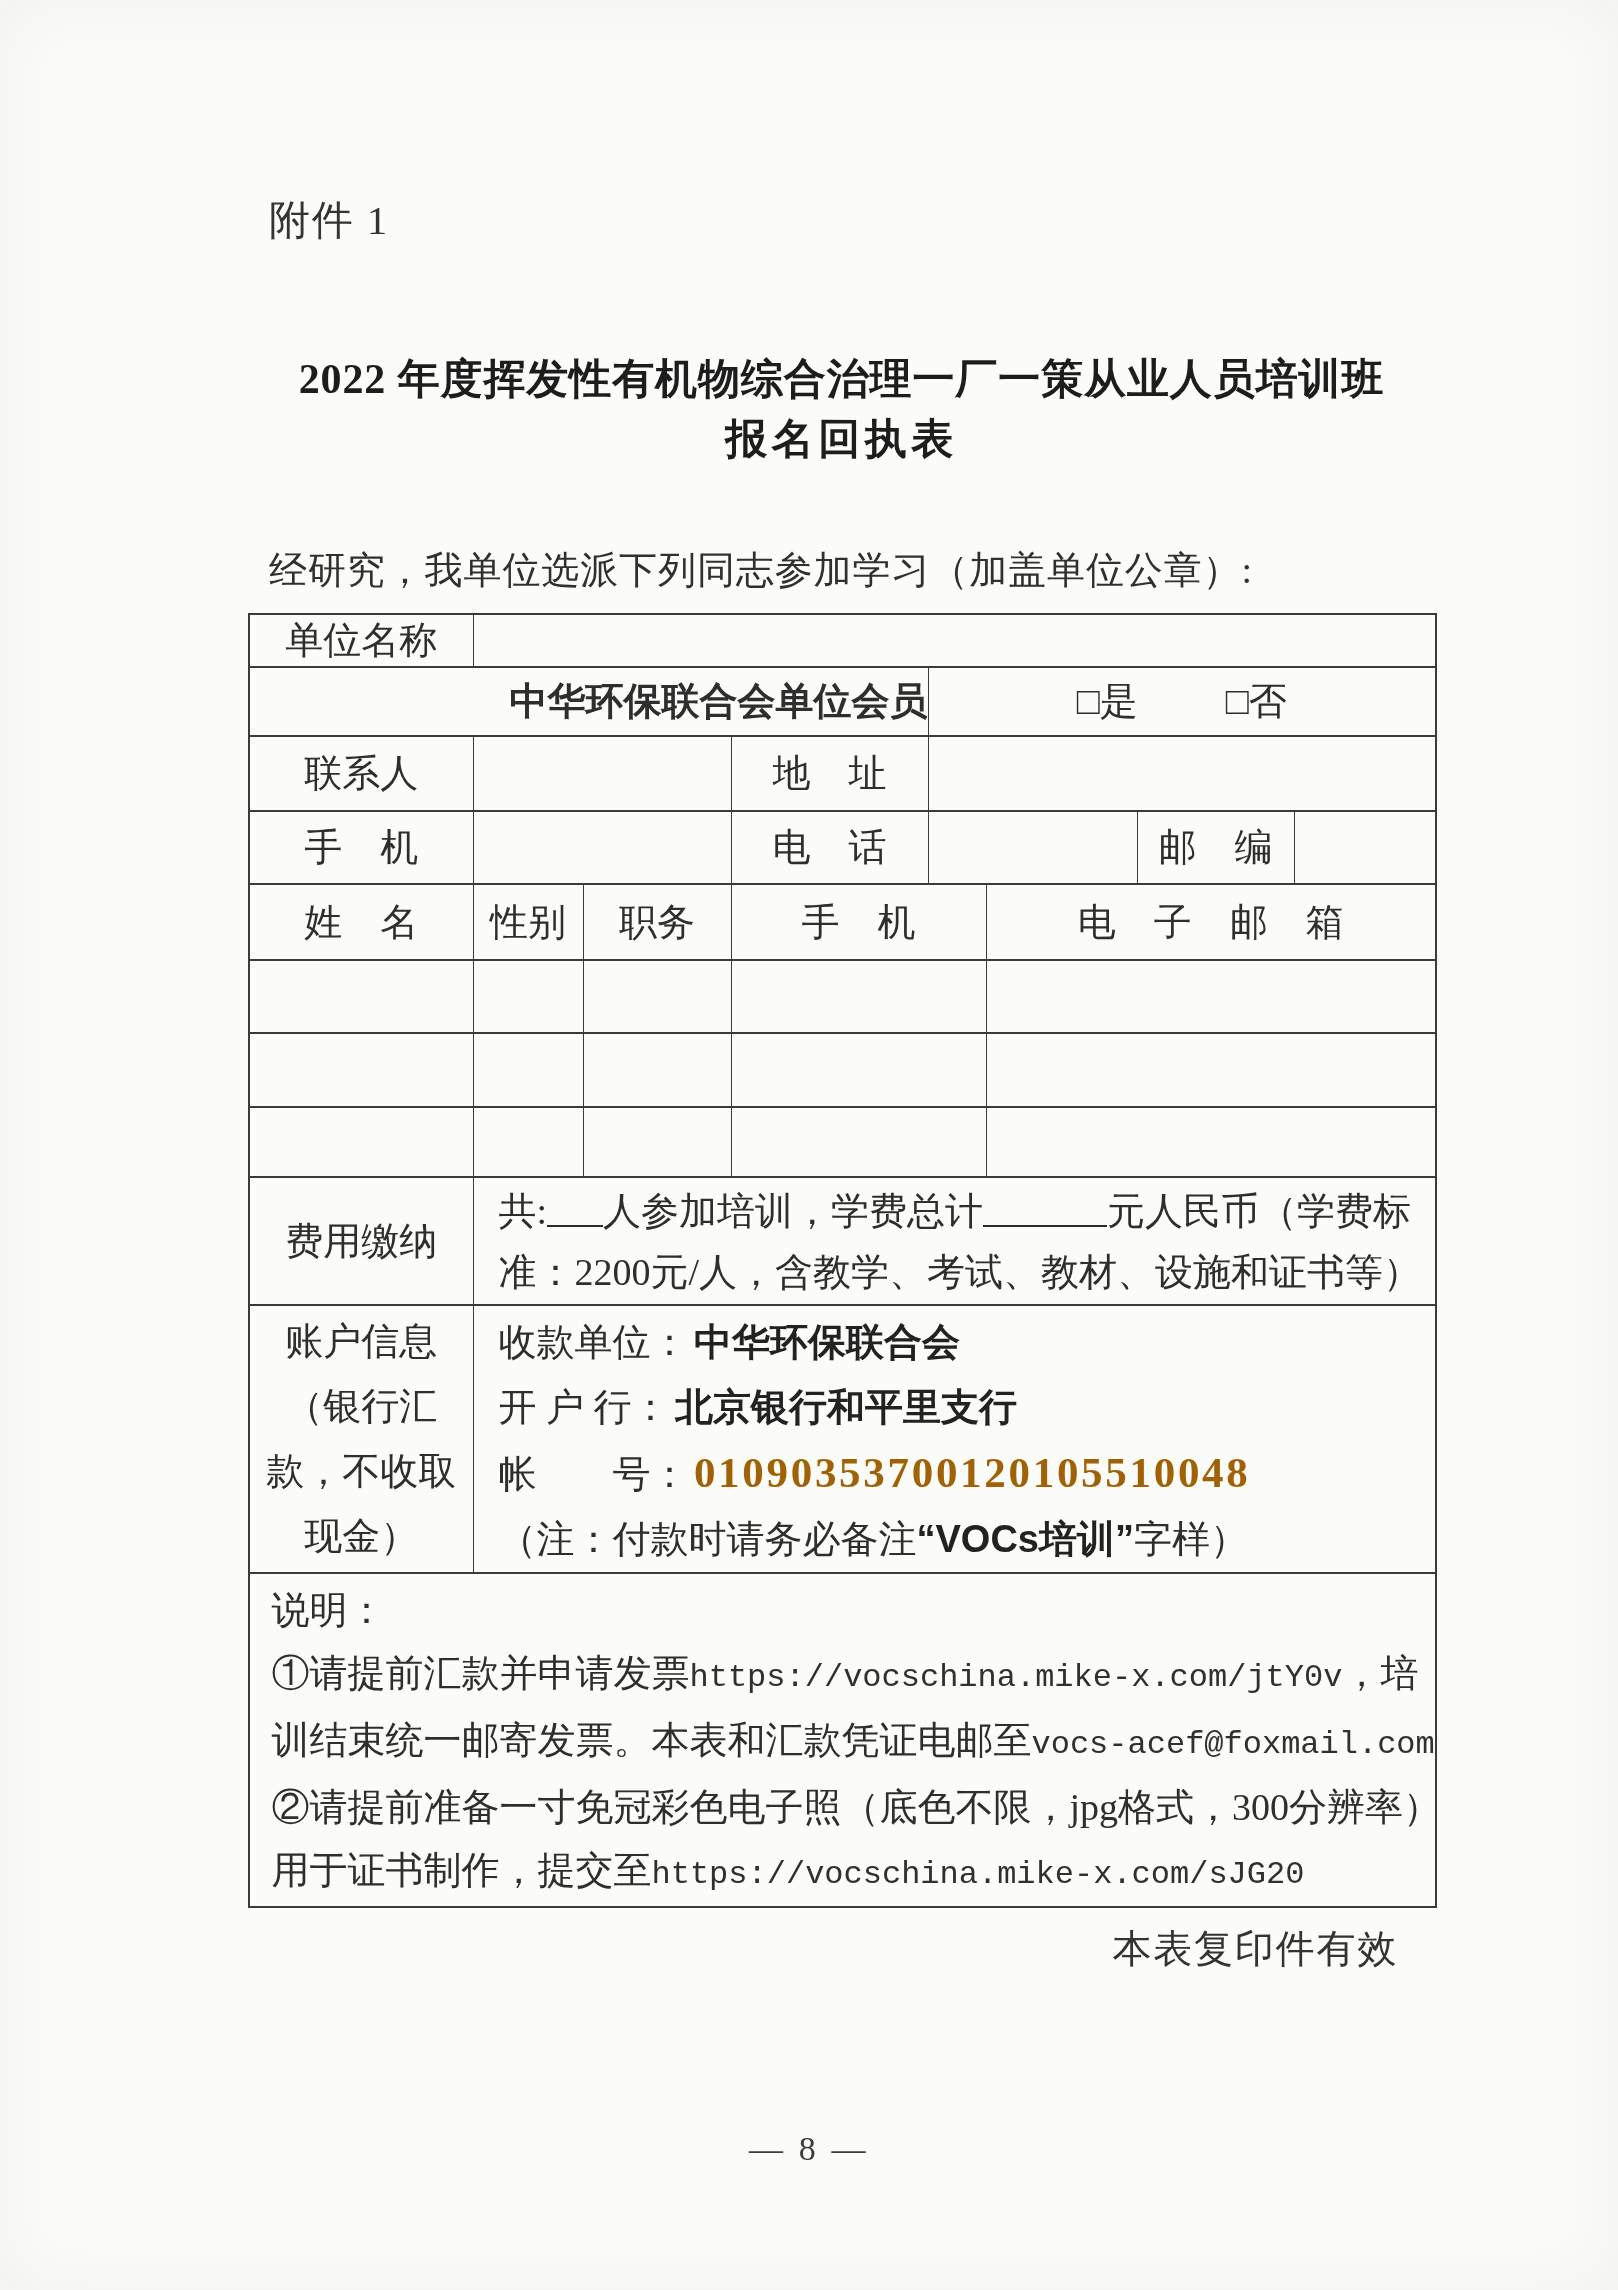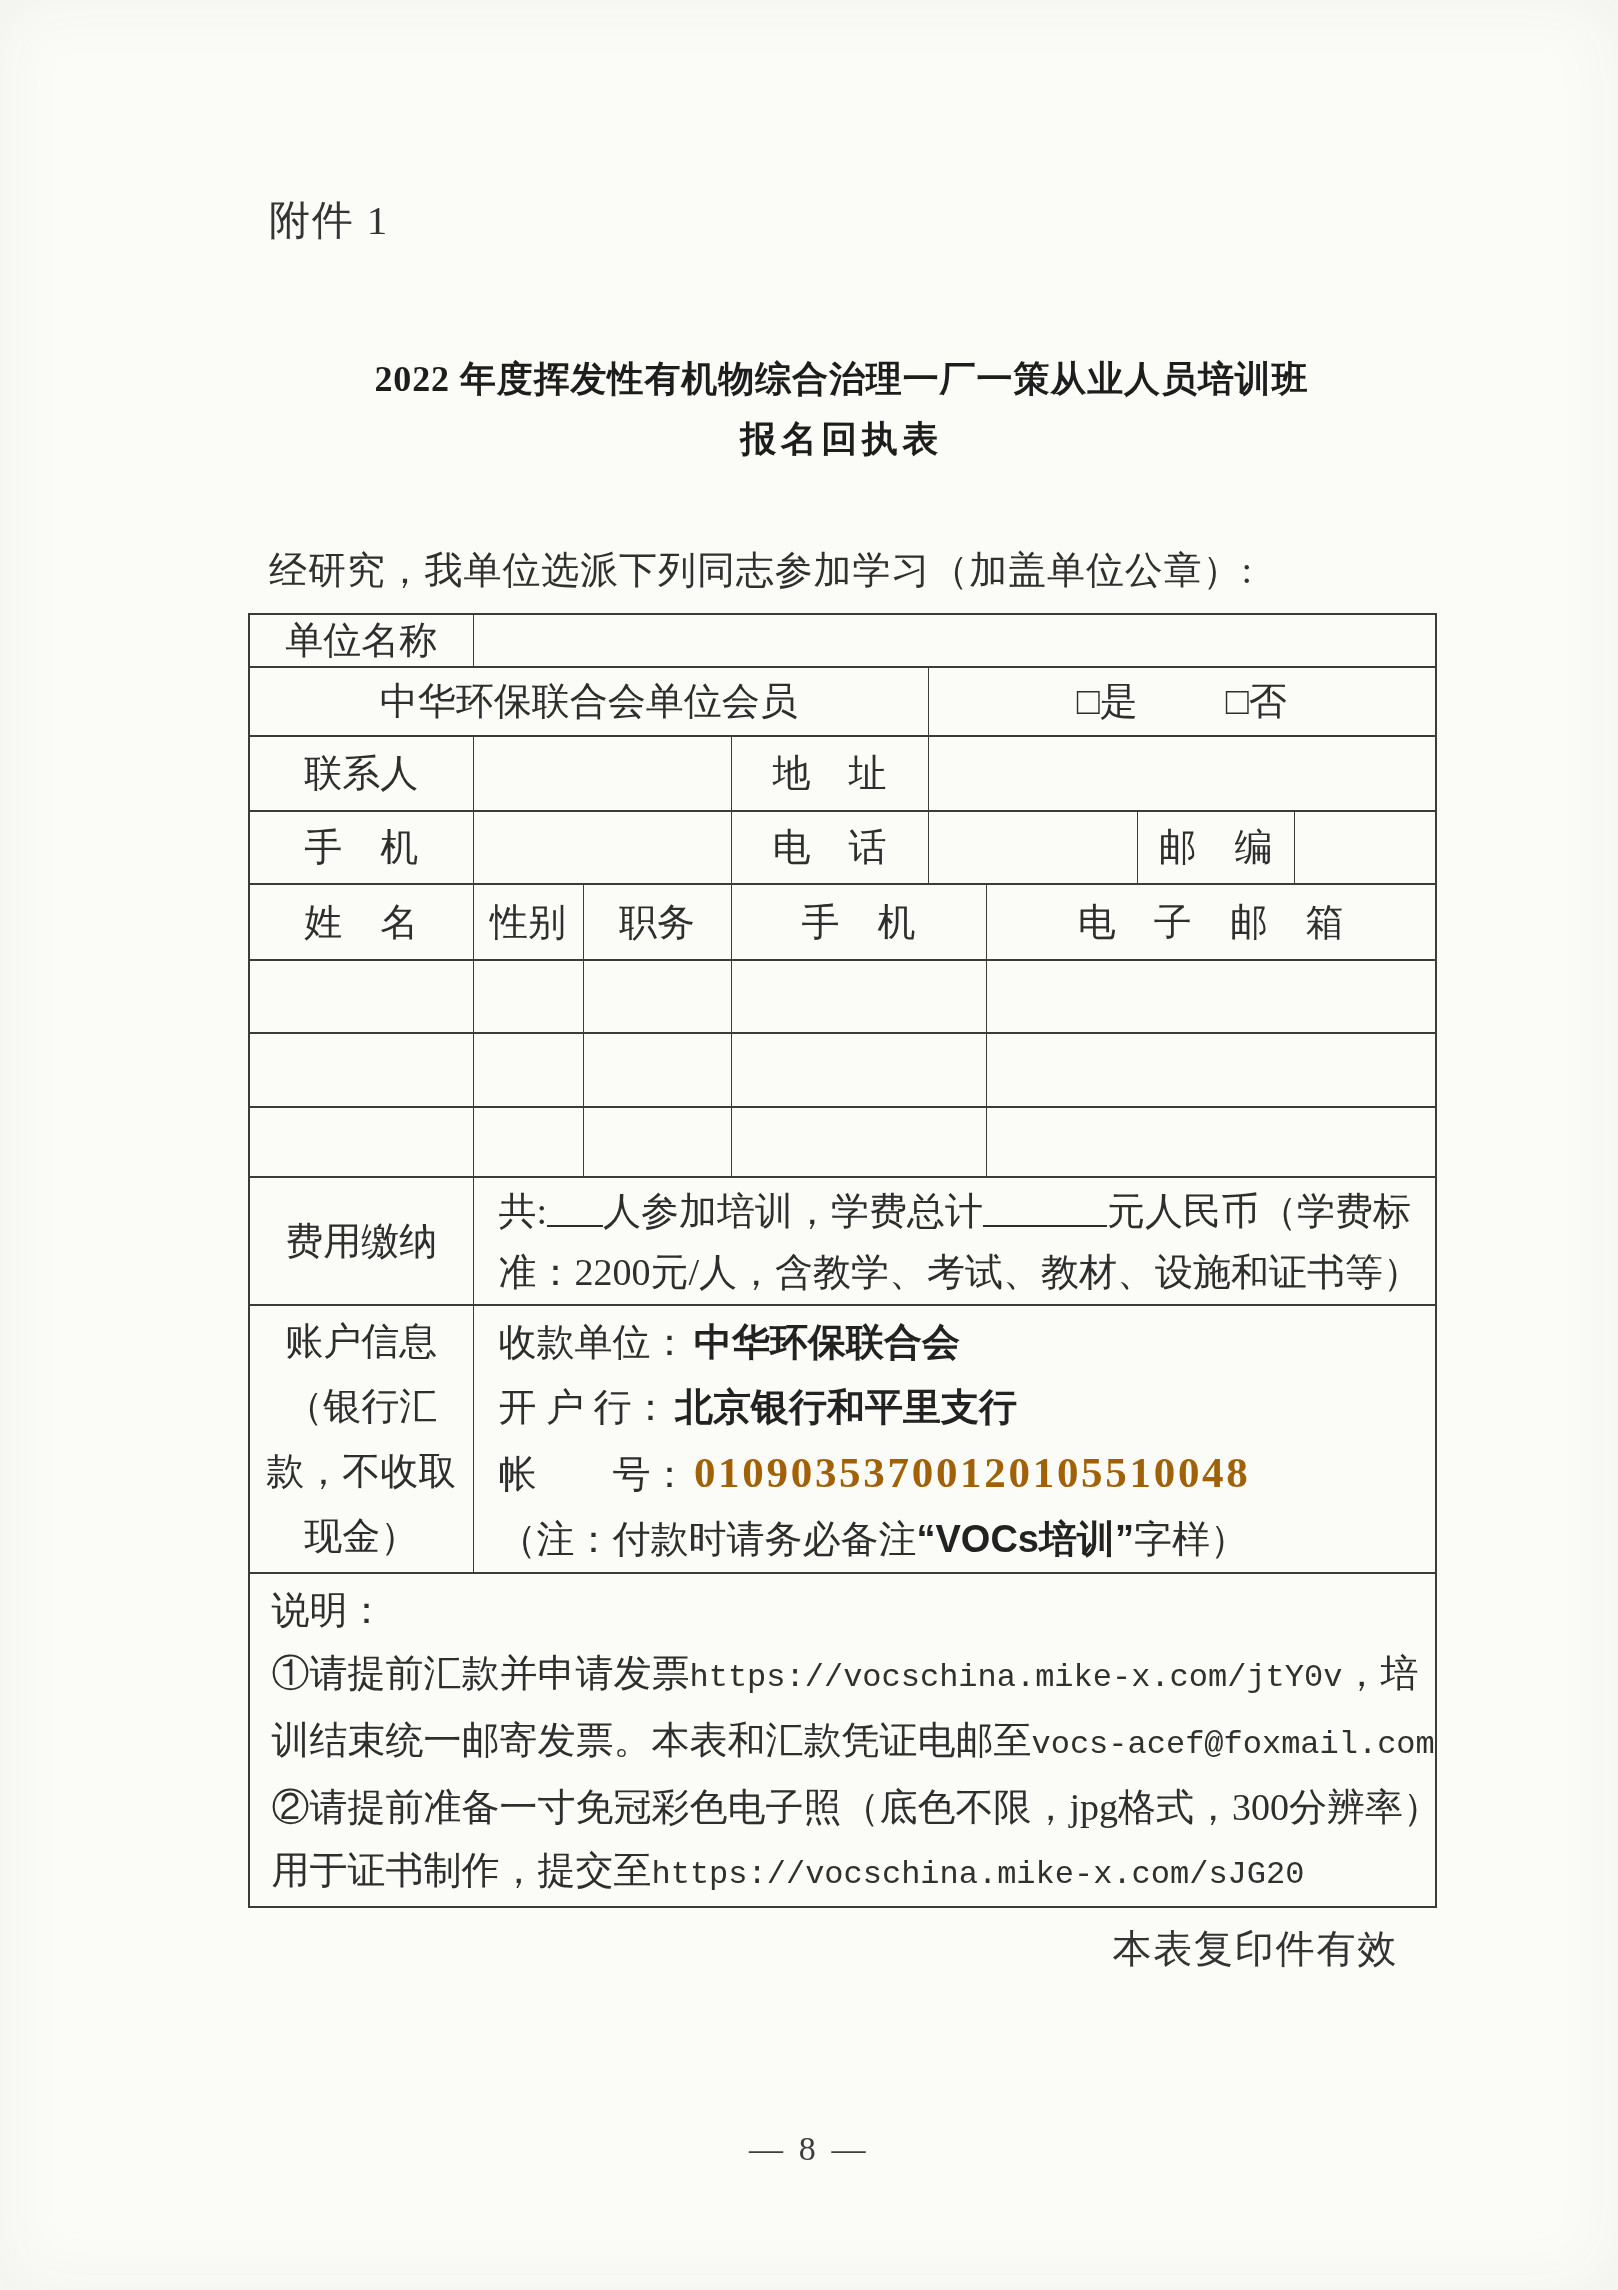--- a/index.html
+++ b/index.html
@@ -11,41 +11,41 @@
     color:#2d2d2d;
     overflow:hidden;
   }
   .attachment{
     position:absolute;left:269px;top:193px;
     font-size:41px;letter-spacing:1.8px;color:#343434;
   }
   .title-block{
     position:absolute;left:248px;top:349px;width:1187px;
     text-align:center;font-weight:bold;color:#1d1d1d;
-    font-size:36px;line-height:60px;letter-spacing:0.9px;
+    font-size:42px;line-height:60px;letter-spacing:0.9px;
   }
   .title-line2{letter-spacing:4.5px;text-align:center;}
   .intro{
     position:absolute;left:269px;top:545px;
     font-size:38px;color:#303030;letter-spacing:0.9px;
   }
   table.form{
     position:absolute;left:248px;top:613px;width:1187px;
     border-collapse:collapse;table-layout:fixed;
     border:2.7px solid #3b3b3b;
   }
   table.form td{
     border:1.8px solid #3b3b3b;
     border-top-width:2.7px;border-bottom-width:2.7px;
     font-size:38px;color:#2e2e2e;
     vertical-align:middle;padding:0;
     overflow:hidden;
   }
   td.lab{text-align:center;}
-  td.ctr{text-align:center;}
+  td.ctr{text-align:right;font-weight:bold;}
   .chk-wrap{display:flex;justify-content:center;align-items:center;}
   .chk-gap{margin-left:88px;}
   .fee-content{padding:1.8px 0 0 25px;}
   .fee-line{line-height:61px;white-space:nowrap;}
   .blank{display:inline-block;border-bottom:2.7px solid #2c2c2c;height:1.8px;vertical-align:-3.6px;}
   .blank.b1{width:56px;}
   .blank.b2{width:124px;}
   .acct-content{padding:3.6px 0 0 25px;}
   .acct-line{line-height:65px;white-space:nowrap;}
   .acct-label-cell div{line-height:65px;text-align:center;}

